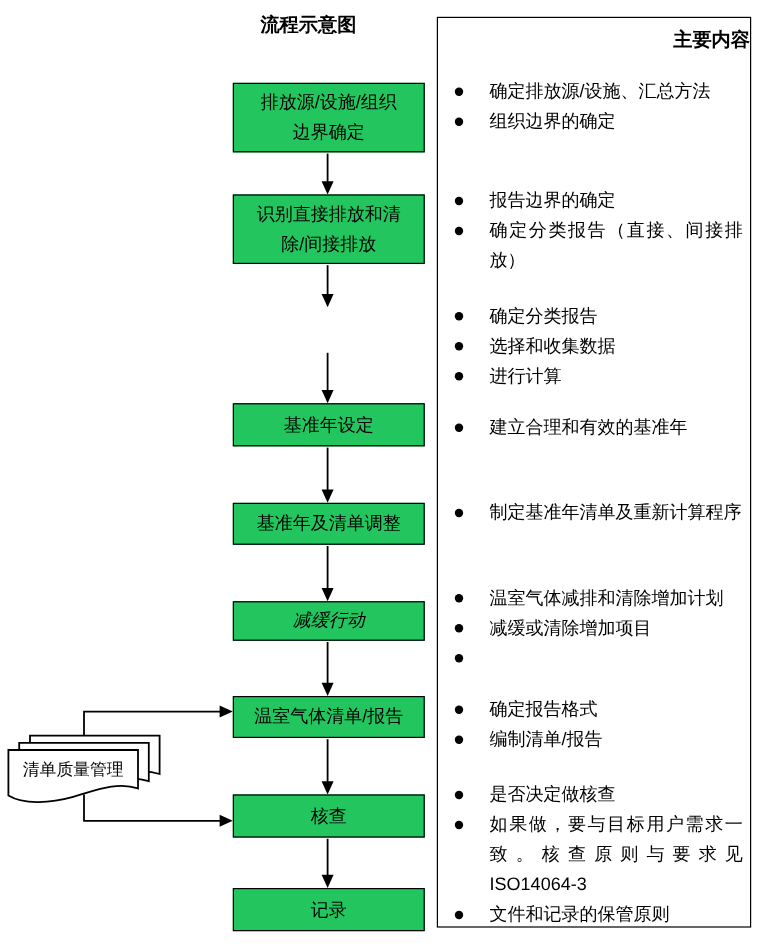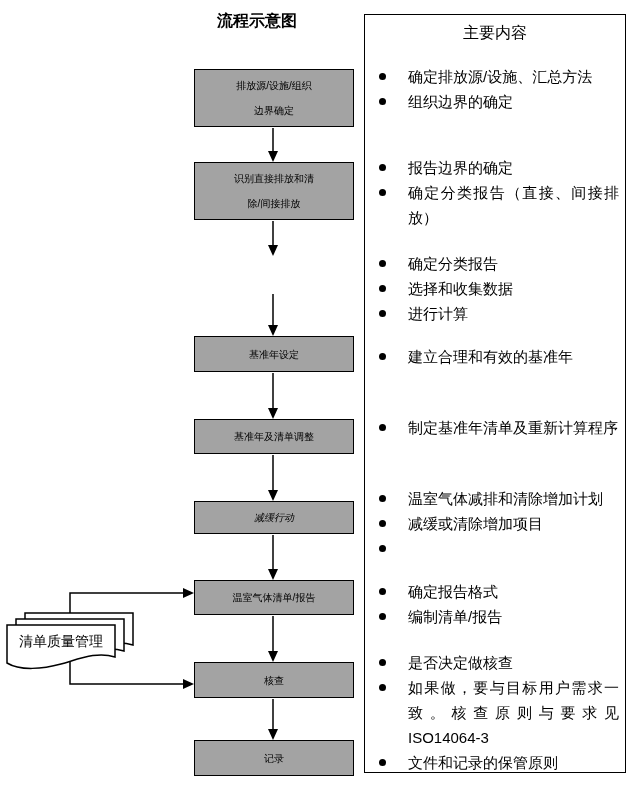--- a/index.html
+++ b/index.html
@@ -7,42 +7,42 @@
     position:relative; width:636px; height:788px; background:#ffffff;
     font-family:"Liberation Sans", sans-serif; color:#000; overflow:hidden;
   }
   .flow-title {
     position:absolute; left:177px; top:11px; width:160px;
     text-align:center; font-weight:bold; font-size:16px;
   }
   .connector-layer { position:absolute; left:0; top:0; width:636px; height:788px; }
   .box {
     position:absolute; left:194px; width:160px; box-sizing:border-box;
-    border:1.5px solid #000; background:#a3a3a3;
+    border:1.5px solid #000; background:#22c55e;
     display:flex; align-items:center; justify-content:center;
-    text-align:center; font-size:10px; line-height:25px; white-space:pre-line;
+    text-align:center; font-size:15px; line-height:25px; white-space:pre-line;
   }
   .b1 { top:69px;  height:58px; }
   .b2 { top:162px; height:58px; }
   .b3 { top:256px; height:37px; }
   .b4 { top:336px; height:36px; }
   .b5 { top:419px; height:35px; }
   .b6 { top:501px; height:33px;font-style:italic; }
   .b7 { top:580px; height:35px; }
   .b8 { top:662px; height:36px; }
   .b9 { top:740px; height:36px; }
   .doc-label {
     position:absolute; left:7px; top:633px; width:108px;
     text-align:center; font-size:14px;
   }
   .panel {
     position:absolute; left:364px; top:14px; width:262px; height:759px;
     box-sizing:border-box; border:1.5px solid #000; background:#fff;
   }
-  .panel-title { margin-top:8px; text-align:center; font-weight:normal; font-size:16px; }
+  .panel-title { margin-top:8px; text-align:right; font-weight:bold; font-size:16px; }
   .group {
     position:absolute; left:0; right:6px; margin:0; padding:0; list-style:none;
   }
   .group li {
     position:relative; padding-left:43px; font-size:15px; line-height:25px;
     text-align:justify;
   }
   .group li .dot {
     position:absolute; left:14px; top:9px; width:7px; height:7px;
     border-radius:50%; background:#000;

